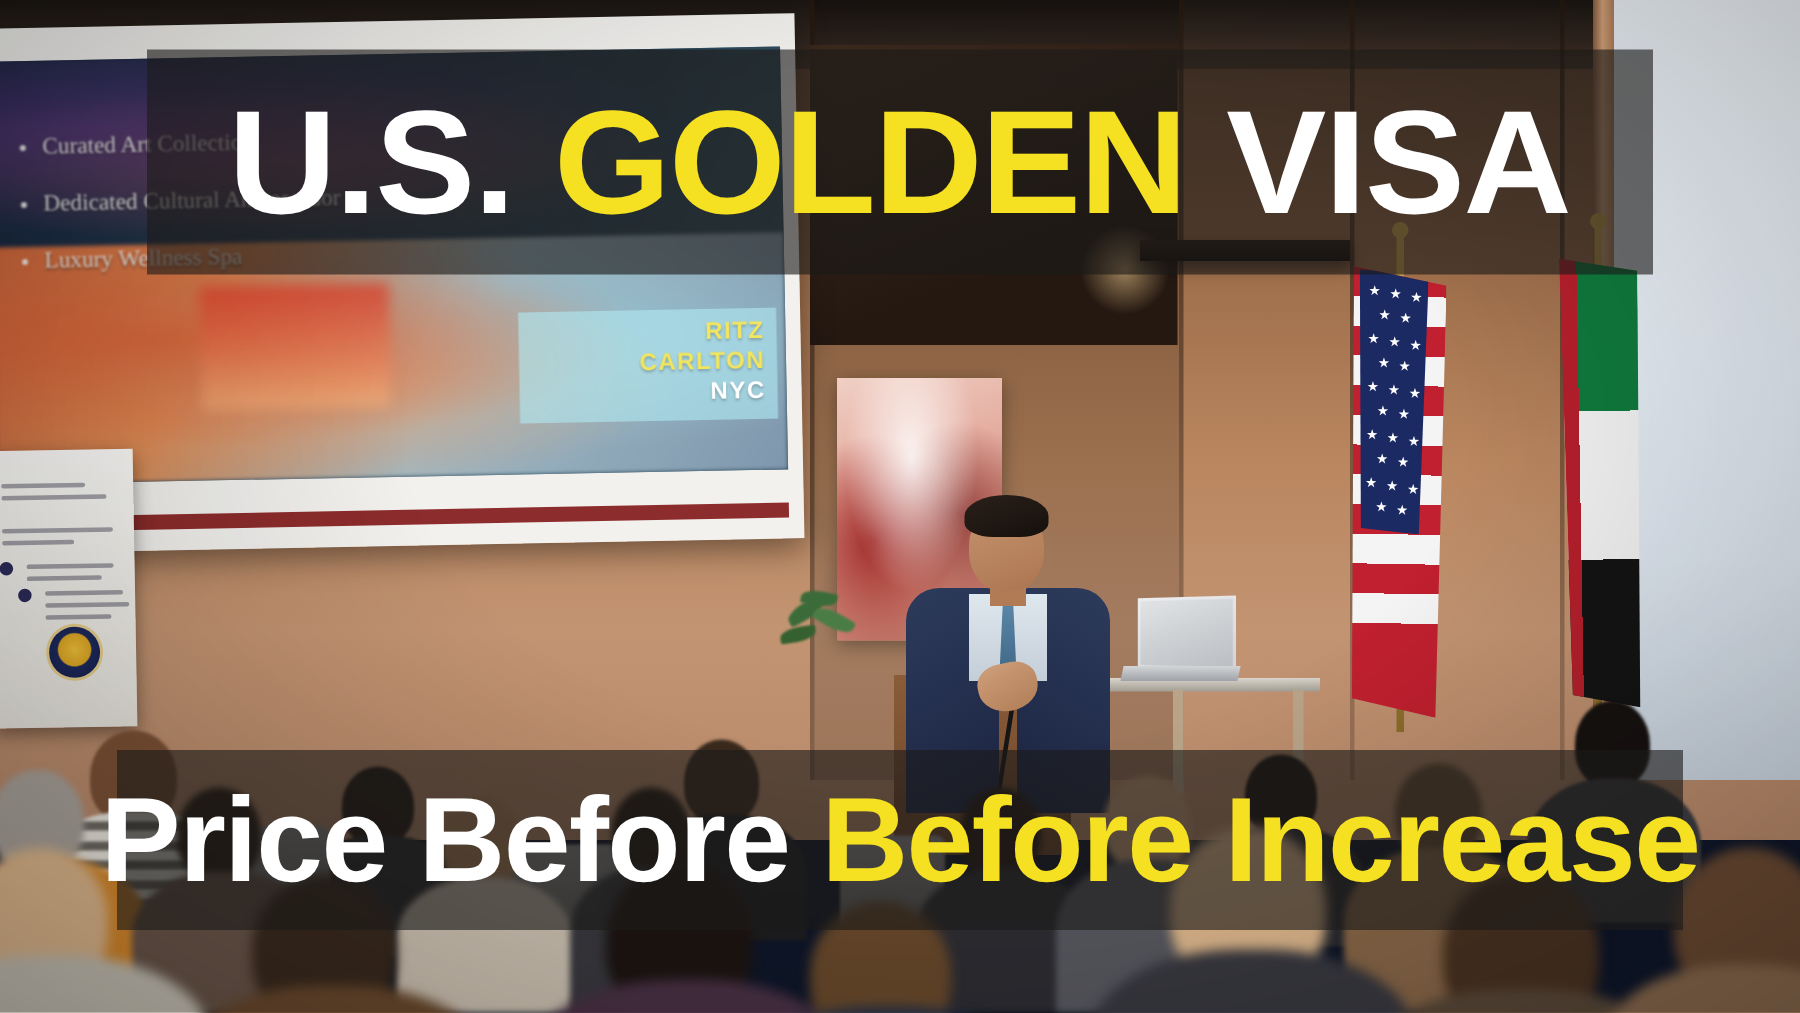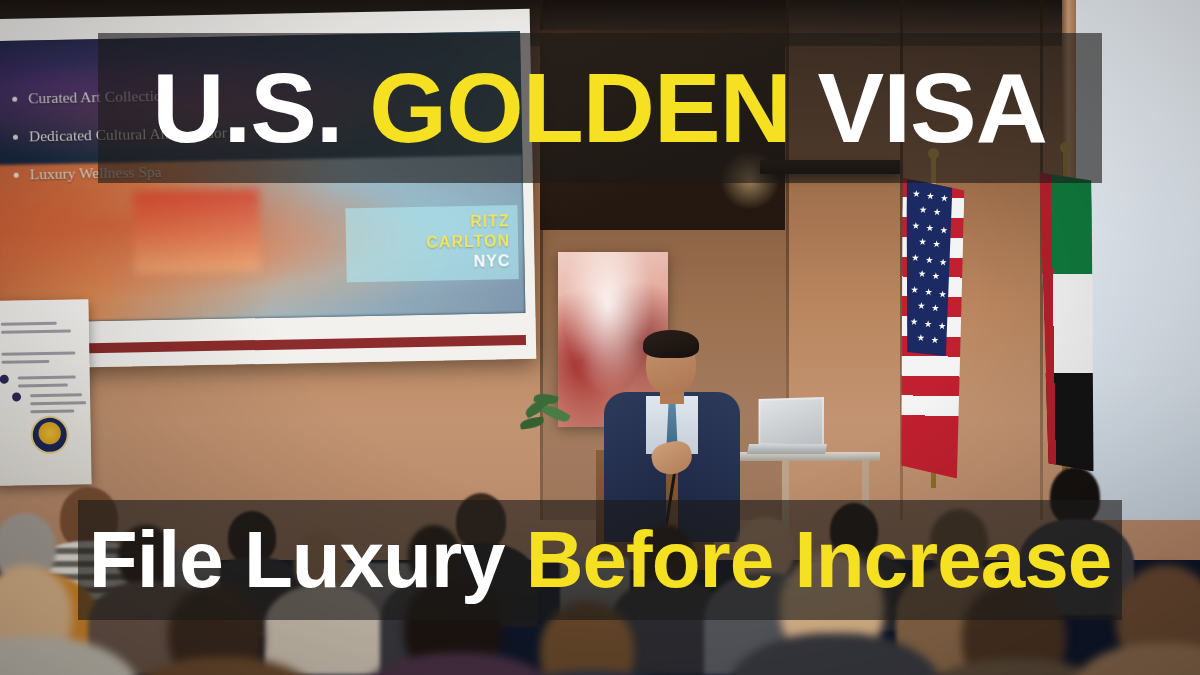--- a/index.html
+++ b/index.html
@@ -487,17 +487,17 @@
   </div>
 
   <div class="bar bar-top">
     <div class="headline headline-top">
       <span class="hl-white">U.S. </span><span class="hl-yellow">GOLDEN </span><span class="hl-white">VISA</span>
     </div>
   </div>
 
   <div class="bar bar-bottom">
     <div class="headline headline-bottom">
-      <span class="hl-white">File Luxury </span><span class="hl-yellow">Before Increase</span>
+      <span class="hl-white">Price Before </span><span class="hl-yellow">Before Increase</span>
     </div>
   </div>
 
 </div>
 
 </body></html>

